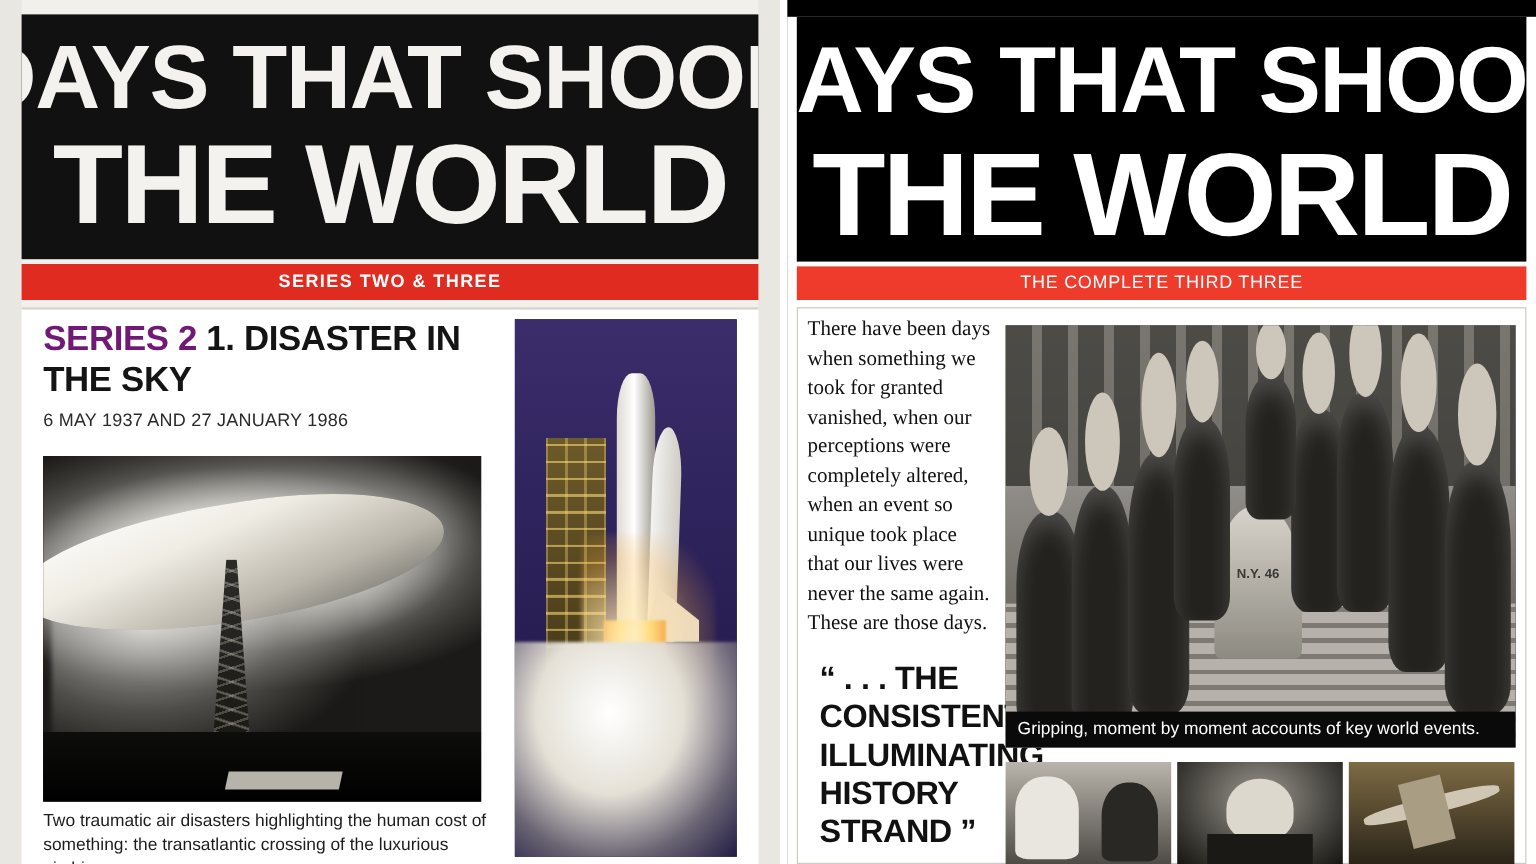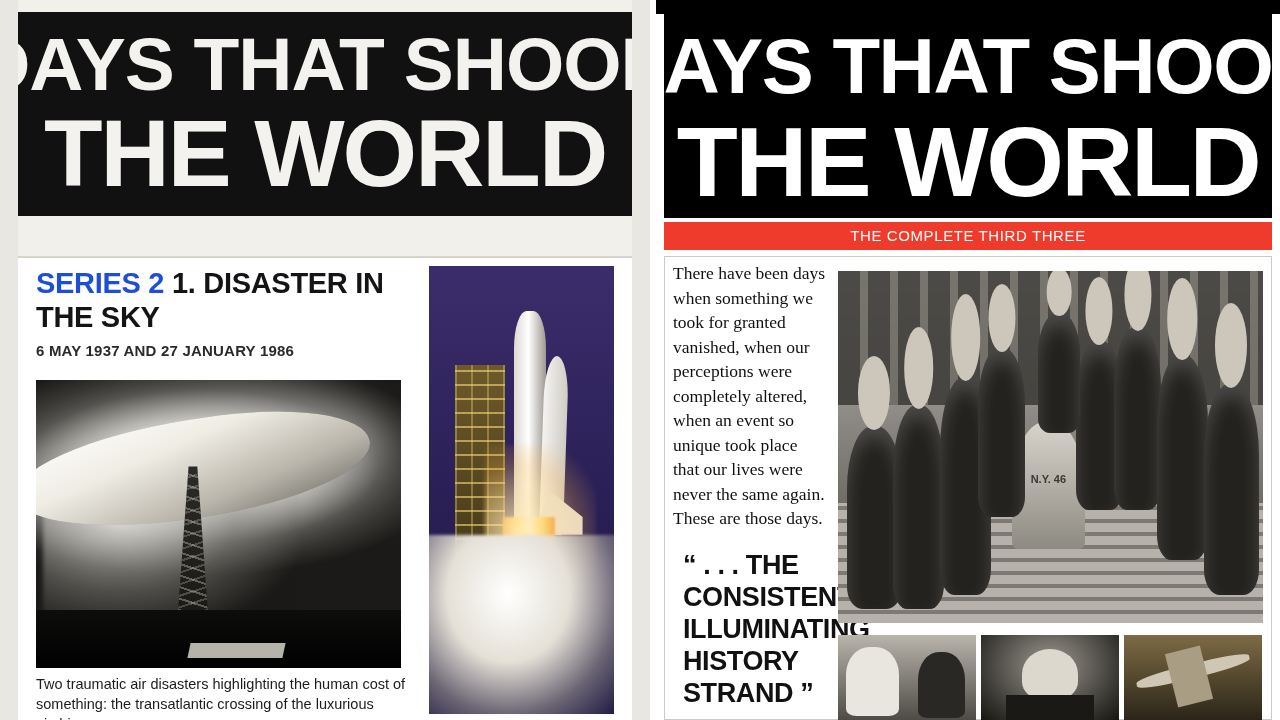--- a/index.html
+++ b/index.html
@@ -110,26 +110,26 @@
   }
   .l-series-head {
     font-family: "Liberation Sans", sans-serif;
     font-weight: bold;
     font-size: 29px;
     line-height: 34px;
     color: #141414;
     letter-spacing: -0.3px;
   }
   .l-series-head .ser {
-    color: #1d4ed8;
+    color: #701a75;
   }
   .l-date {
     margin-top: 8px;
     font-size: 15px;
-    font-weight: bold;
+    font-weight: normal;
     color: #2a2a2a;
     letter-spacing: 0.2px;
   }
   .l-photo-hindenburg {
     position: absolute;
     left: 18px;
     top: 122px;
     width: 365px;
     height: 288px;
     background: #000;
@@ -511,20 +511,23 @@
 <div class="page">
 
   <div class="left-panel">
     <div class="left-inner">
 
       <div class="l-title-block">
         <div class="l-title-line1">DAYS THAT SHOOK</div>
         <div class="l-title-line2">THE WORLD</div>
       </div>
 
+      <div class="l-redbar">
+        <span>SERIES TWO &amp; THREE</span>
+      </div>
 
       <div class="l-body">
 
         <div class="l-left-col">
           <div class="l-series-head">
             <span class="ser">SERIES 2</span>
             <span>1. DISASTER IN THE SKY</span>
           </div>
           <div class="l-date">6 MAY 1937 AND 27 JANUARY 1986</div>
         </div>
@@ -585,20 +588,21 @@
           <i style="left:2%;  top:44%; width:13%; height:52%;"></i>
           <i style="left:13%; top:38%; width:12%; height:58%;"></i>
           <i style="left:24%; top:30%; width:12%; height:62%;"></i>
           <i style="left:33%; top:22%; width:11%; height:48%;"></i>
           <i style="left:56%; top:20%; width:11%; height:48%;"></i>
           <i style="left:65%; top:16%; width:11%; height:52%;"></i>
           <i style="left:75%; top:24%; width:12%; height:58%;"></i>
           <i style="left:86%; top:32%; width:13%; height:60%;"></i>
           <i style="left:47%; top:12%; width:10%; height:34%;"></i>
         </div>
+        <div class="r-hero-caption">Gripping, moment by moment accounts of key world events.</div>
       </div>
 
       <div class="r-thumb-row">
         <div class="r-thumb t1"></div>
         <div class="r-thumb t2"></div>
         <div class="r-thumb t3"></div>
       </div>
 
     </div>
   </div>

